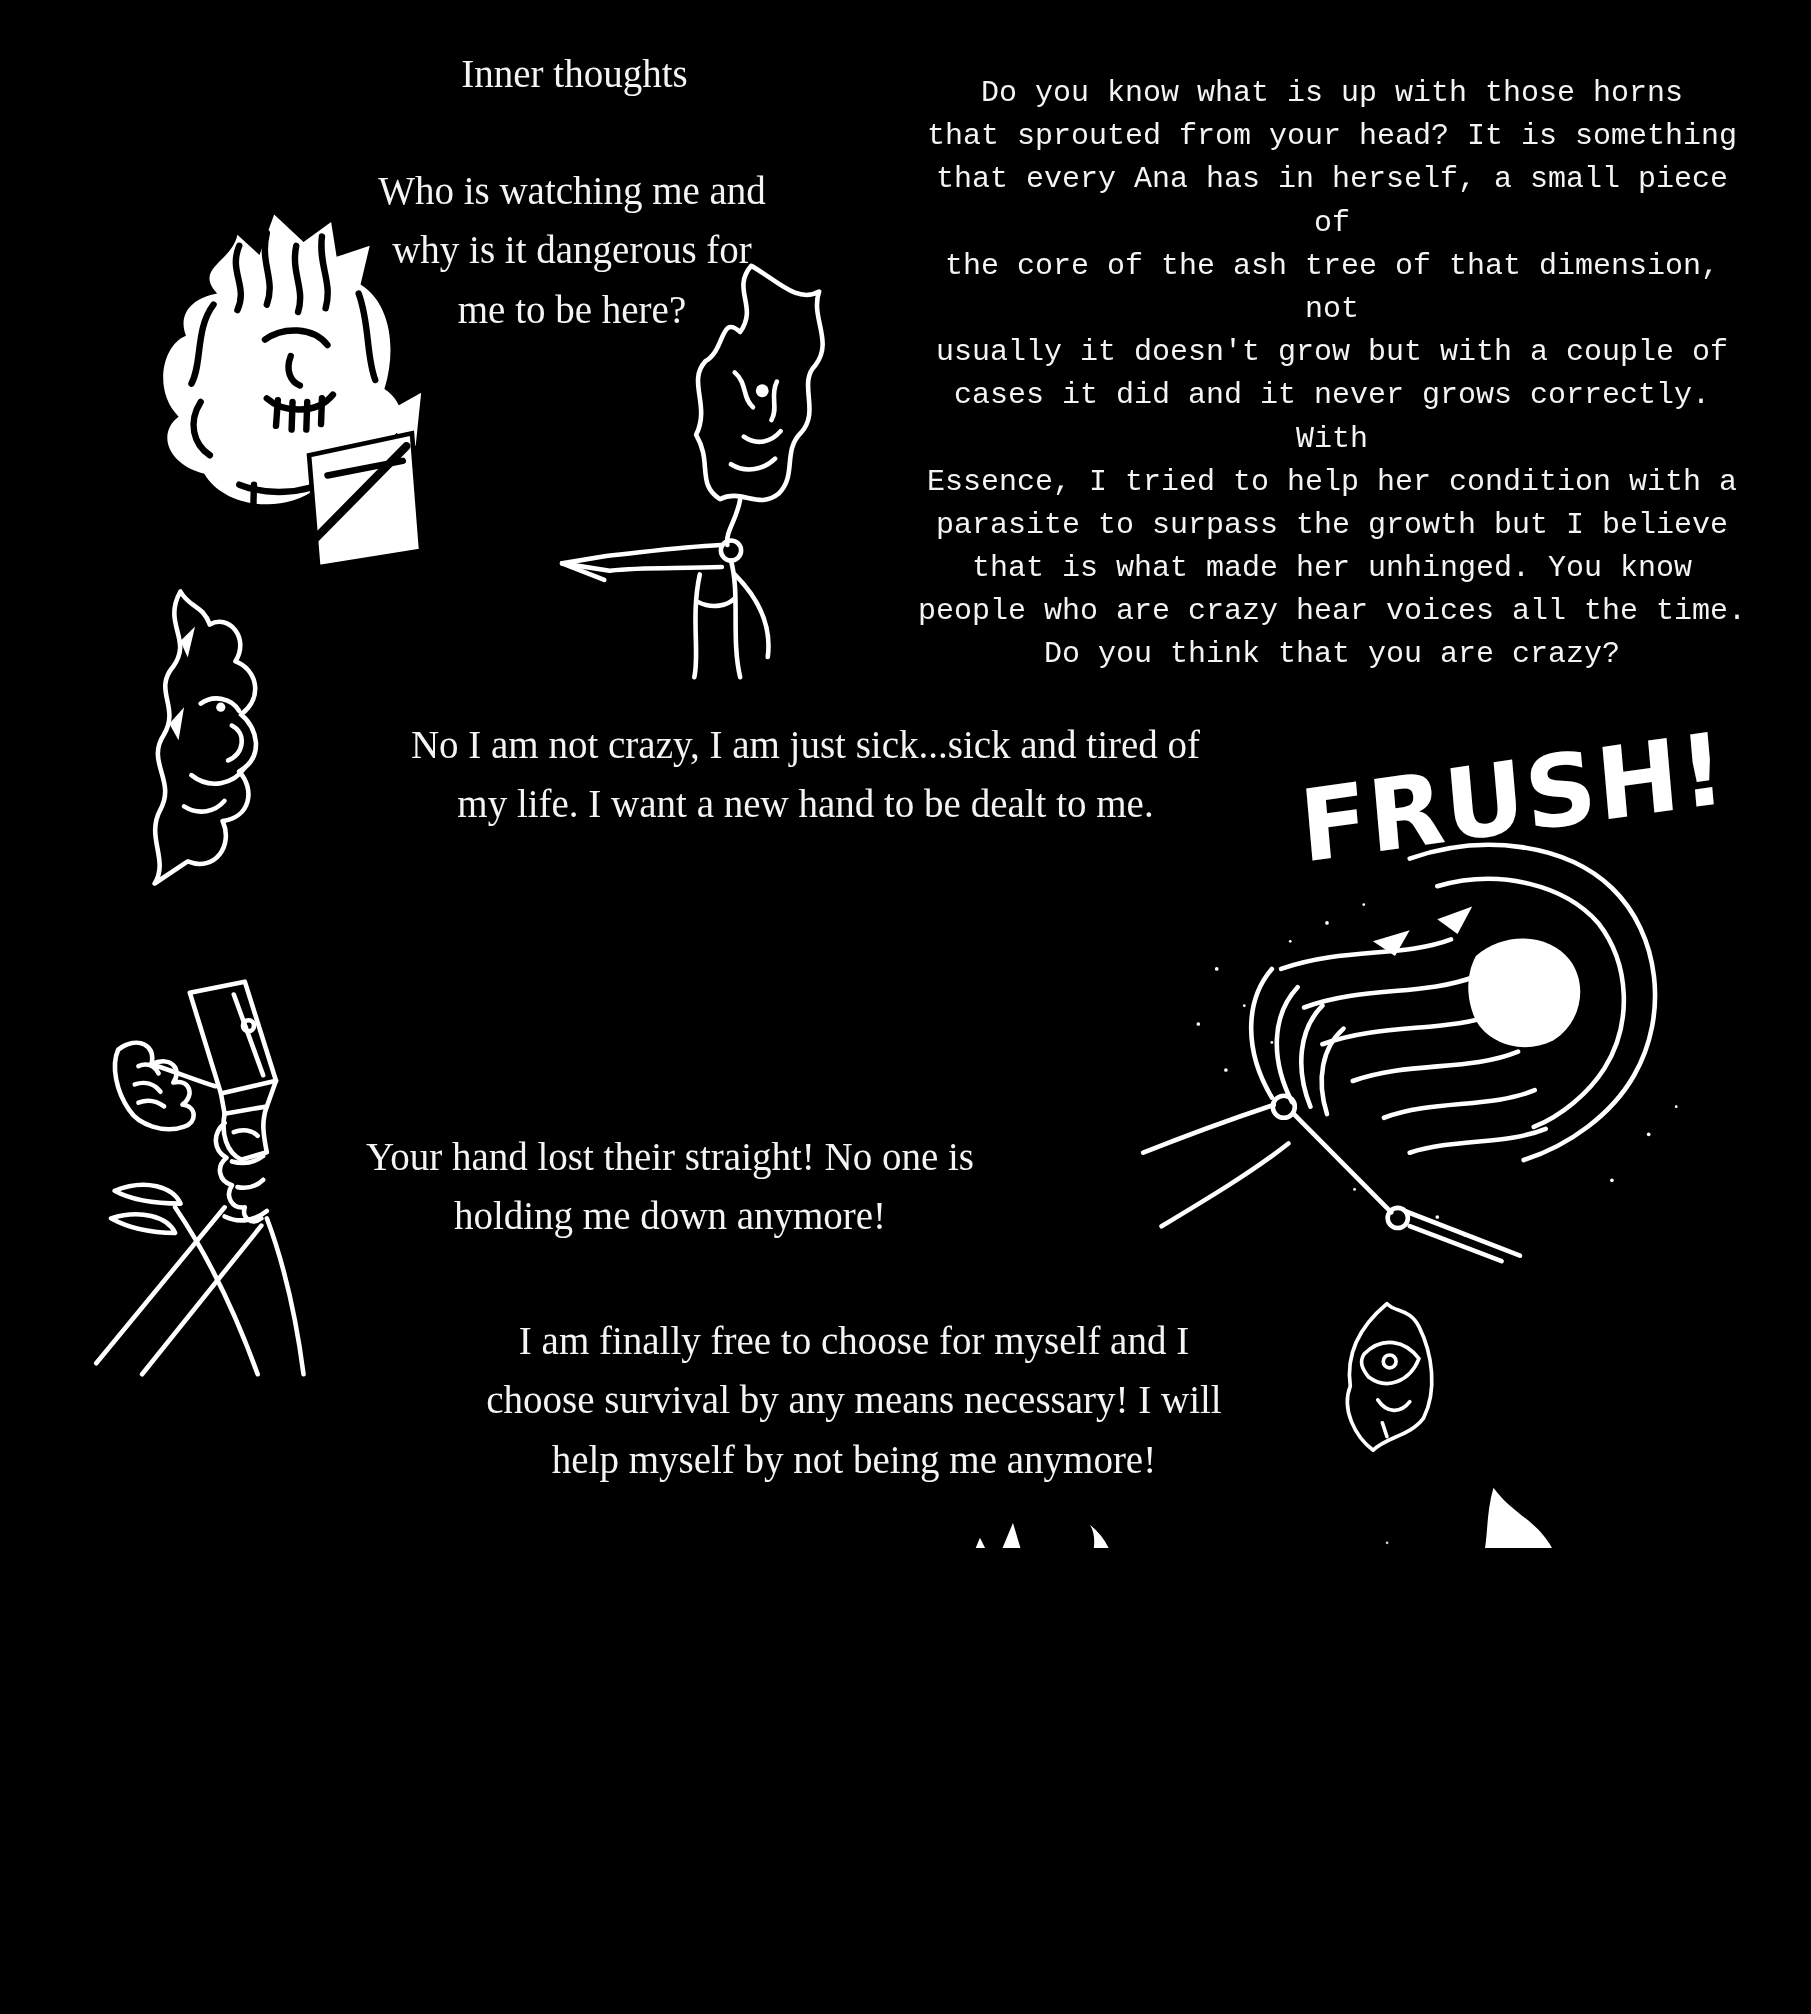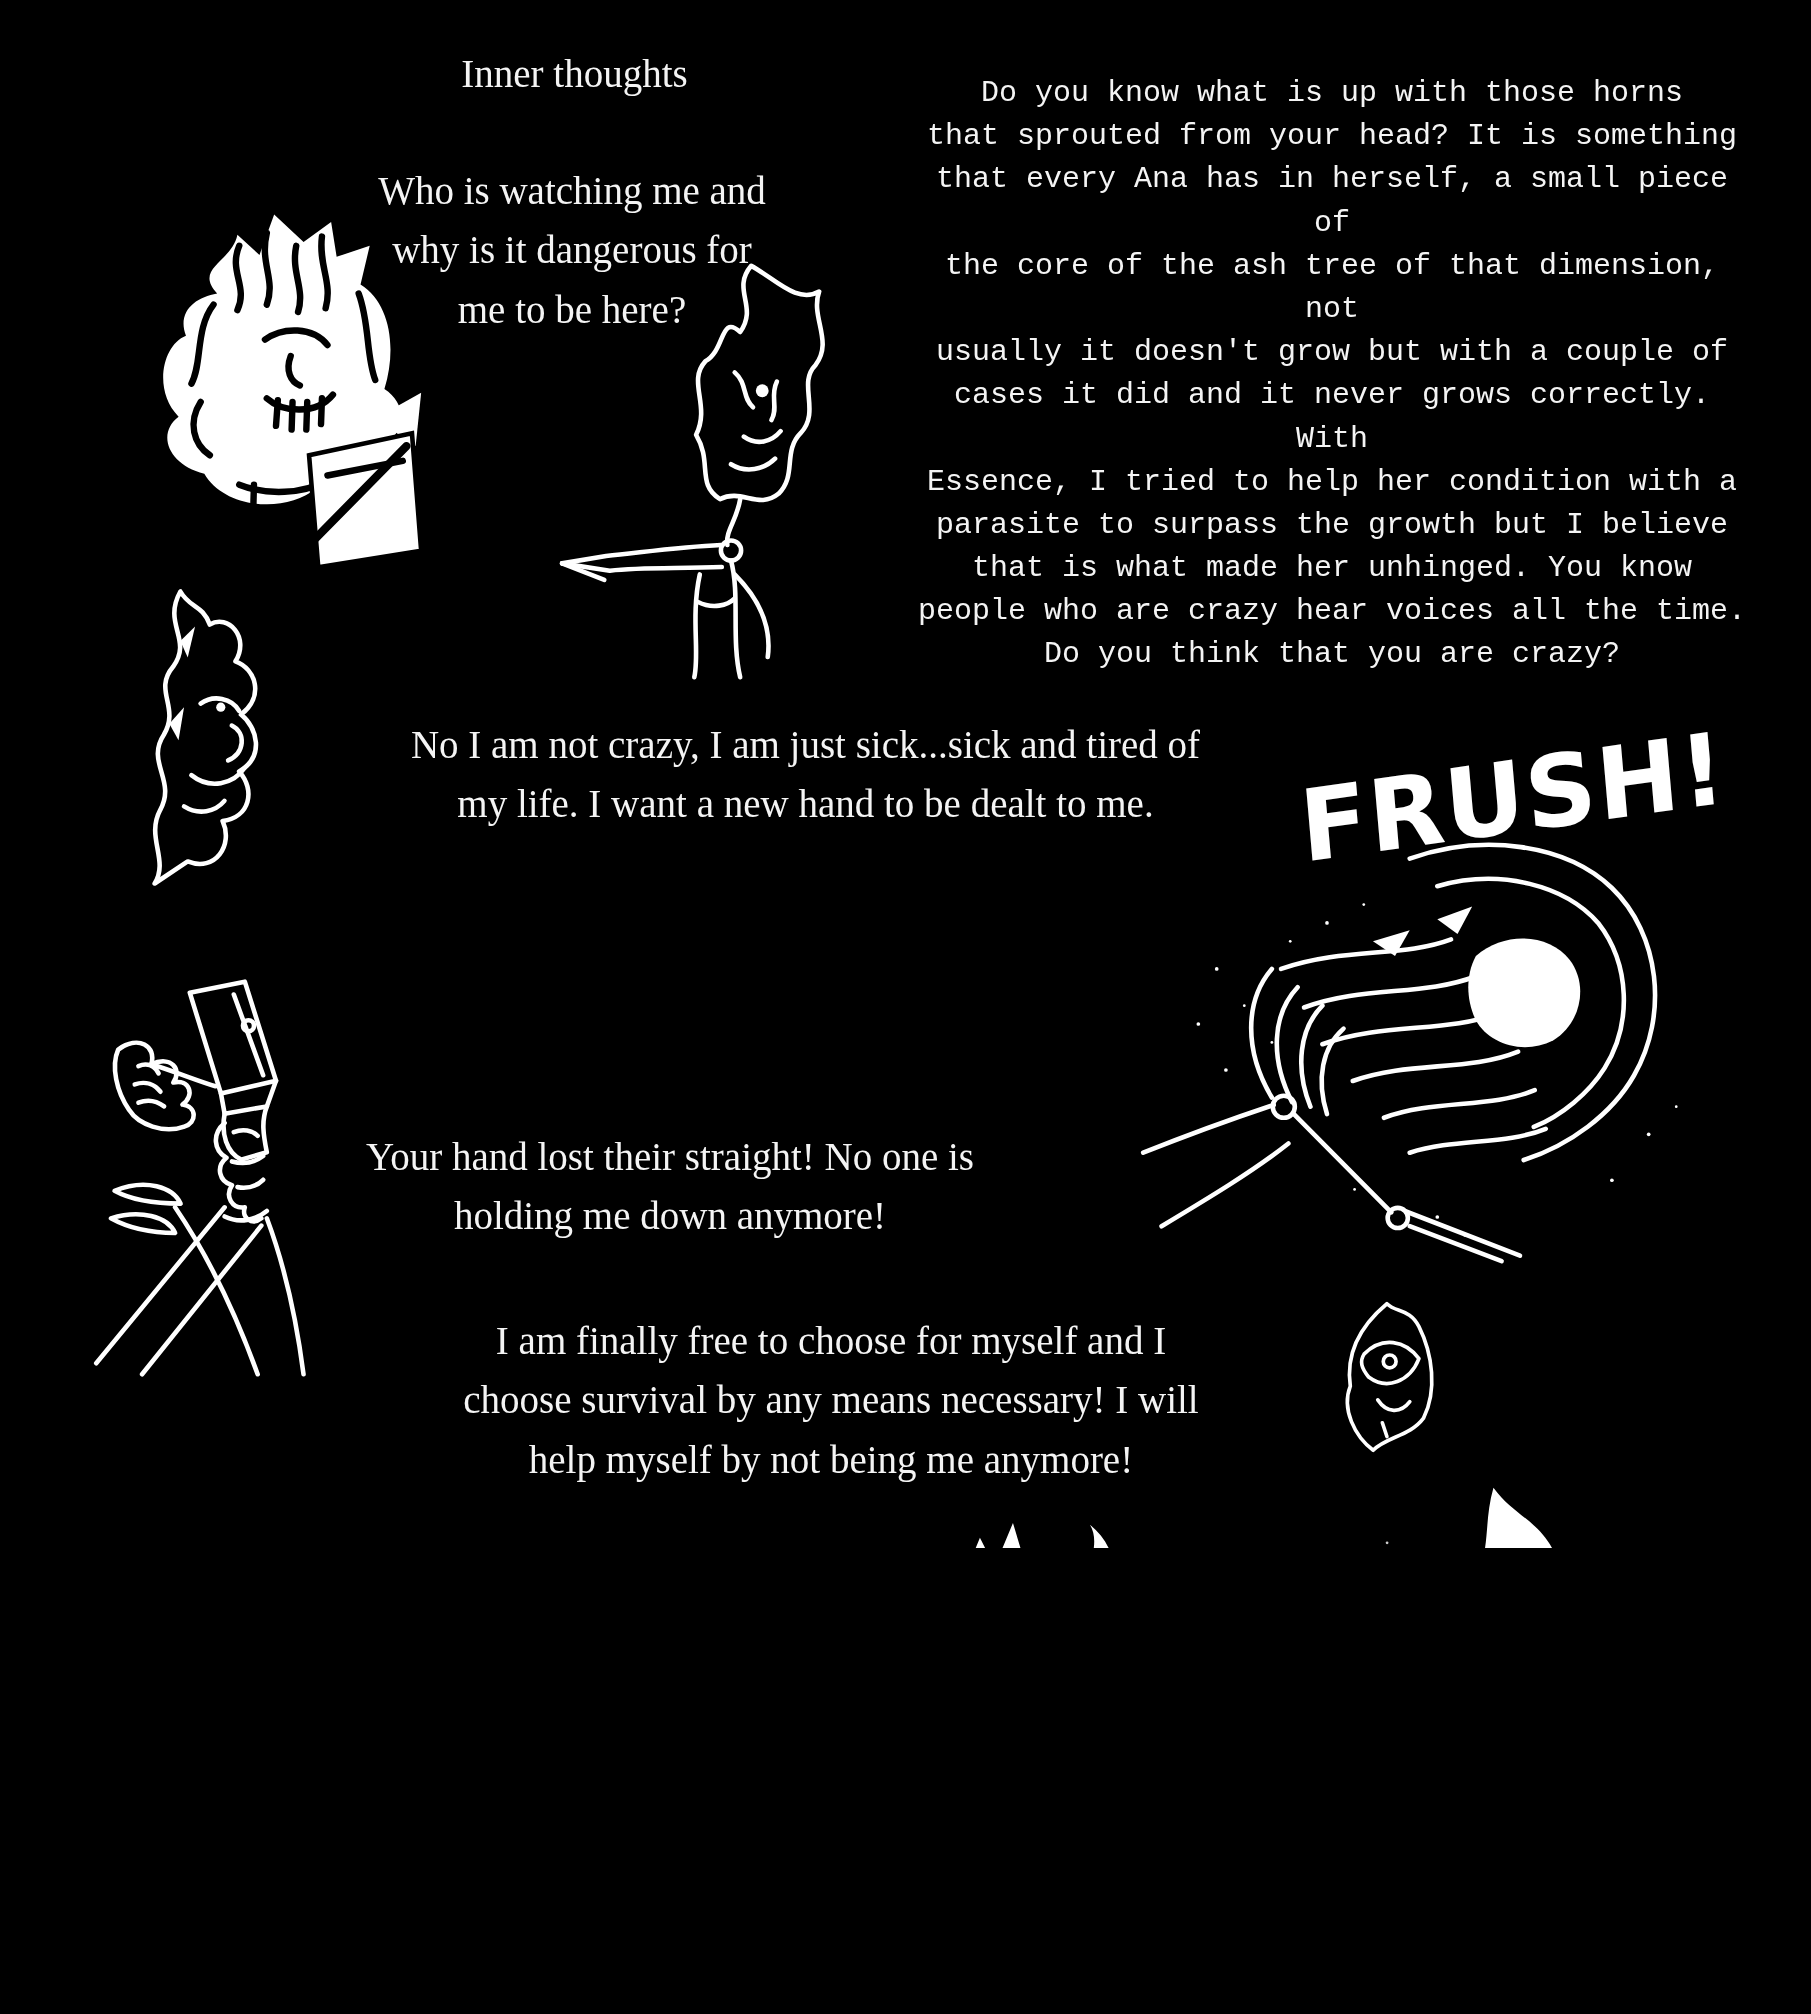--- a/index.html
+++ b/index.html
@@ -55,21 +55,21 @@
 people who are crazy hear voices all the time.
 Do you think that you are crazy?</div>
 
   <div class="speech q2" style="left:342px;top:716px;width:927px;">No I am not crazy, I am just sick...sick and tired of
 my life. I want a new hand to be dealt to me.</div>
 
 
   <div class="speech q4" style="left:298px;top:1128px;width:744px;">Your hand lost their straight! No one is
 holding me down anymore!</div>
 
-  <div class="speech q5" style="left:404px;top:1311px;width:854px;text-align:center;">I am finally free to choose for myself and I
+  <div class="speech q5" style="left:427px;top:1311px;width:854px;text-align:center;">I am finally free to choose for myself and I
 choose survival by any means necessary! I will
 help myself by not being me anymore!</div>
 
 
   <div class="sfx">FRUSH!</div>
 
   <svg class="art" style="left:129px;top:209px;" width="294" height="363" viewBox="0 0 320 395">
     <path class="wf" d="M96,92 C70,64 112,58 118,28 L142,50 L158,6 L190,36 L220,14 L226,52 L262,40 L252,82 C284,102 292,150 278,196 C300,210 302,236 284,252 C292,300 244,316 204,304 C170,332 104,326 82,288 C42,278 30,244 54,226 C26,198 36,148 62,138 C52,112 72,96 96,92 Z"></path>
     <g class="bk">
       <path d="M120,40 C108,68 130,84 118,110"></path>

